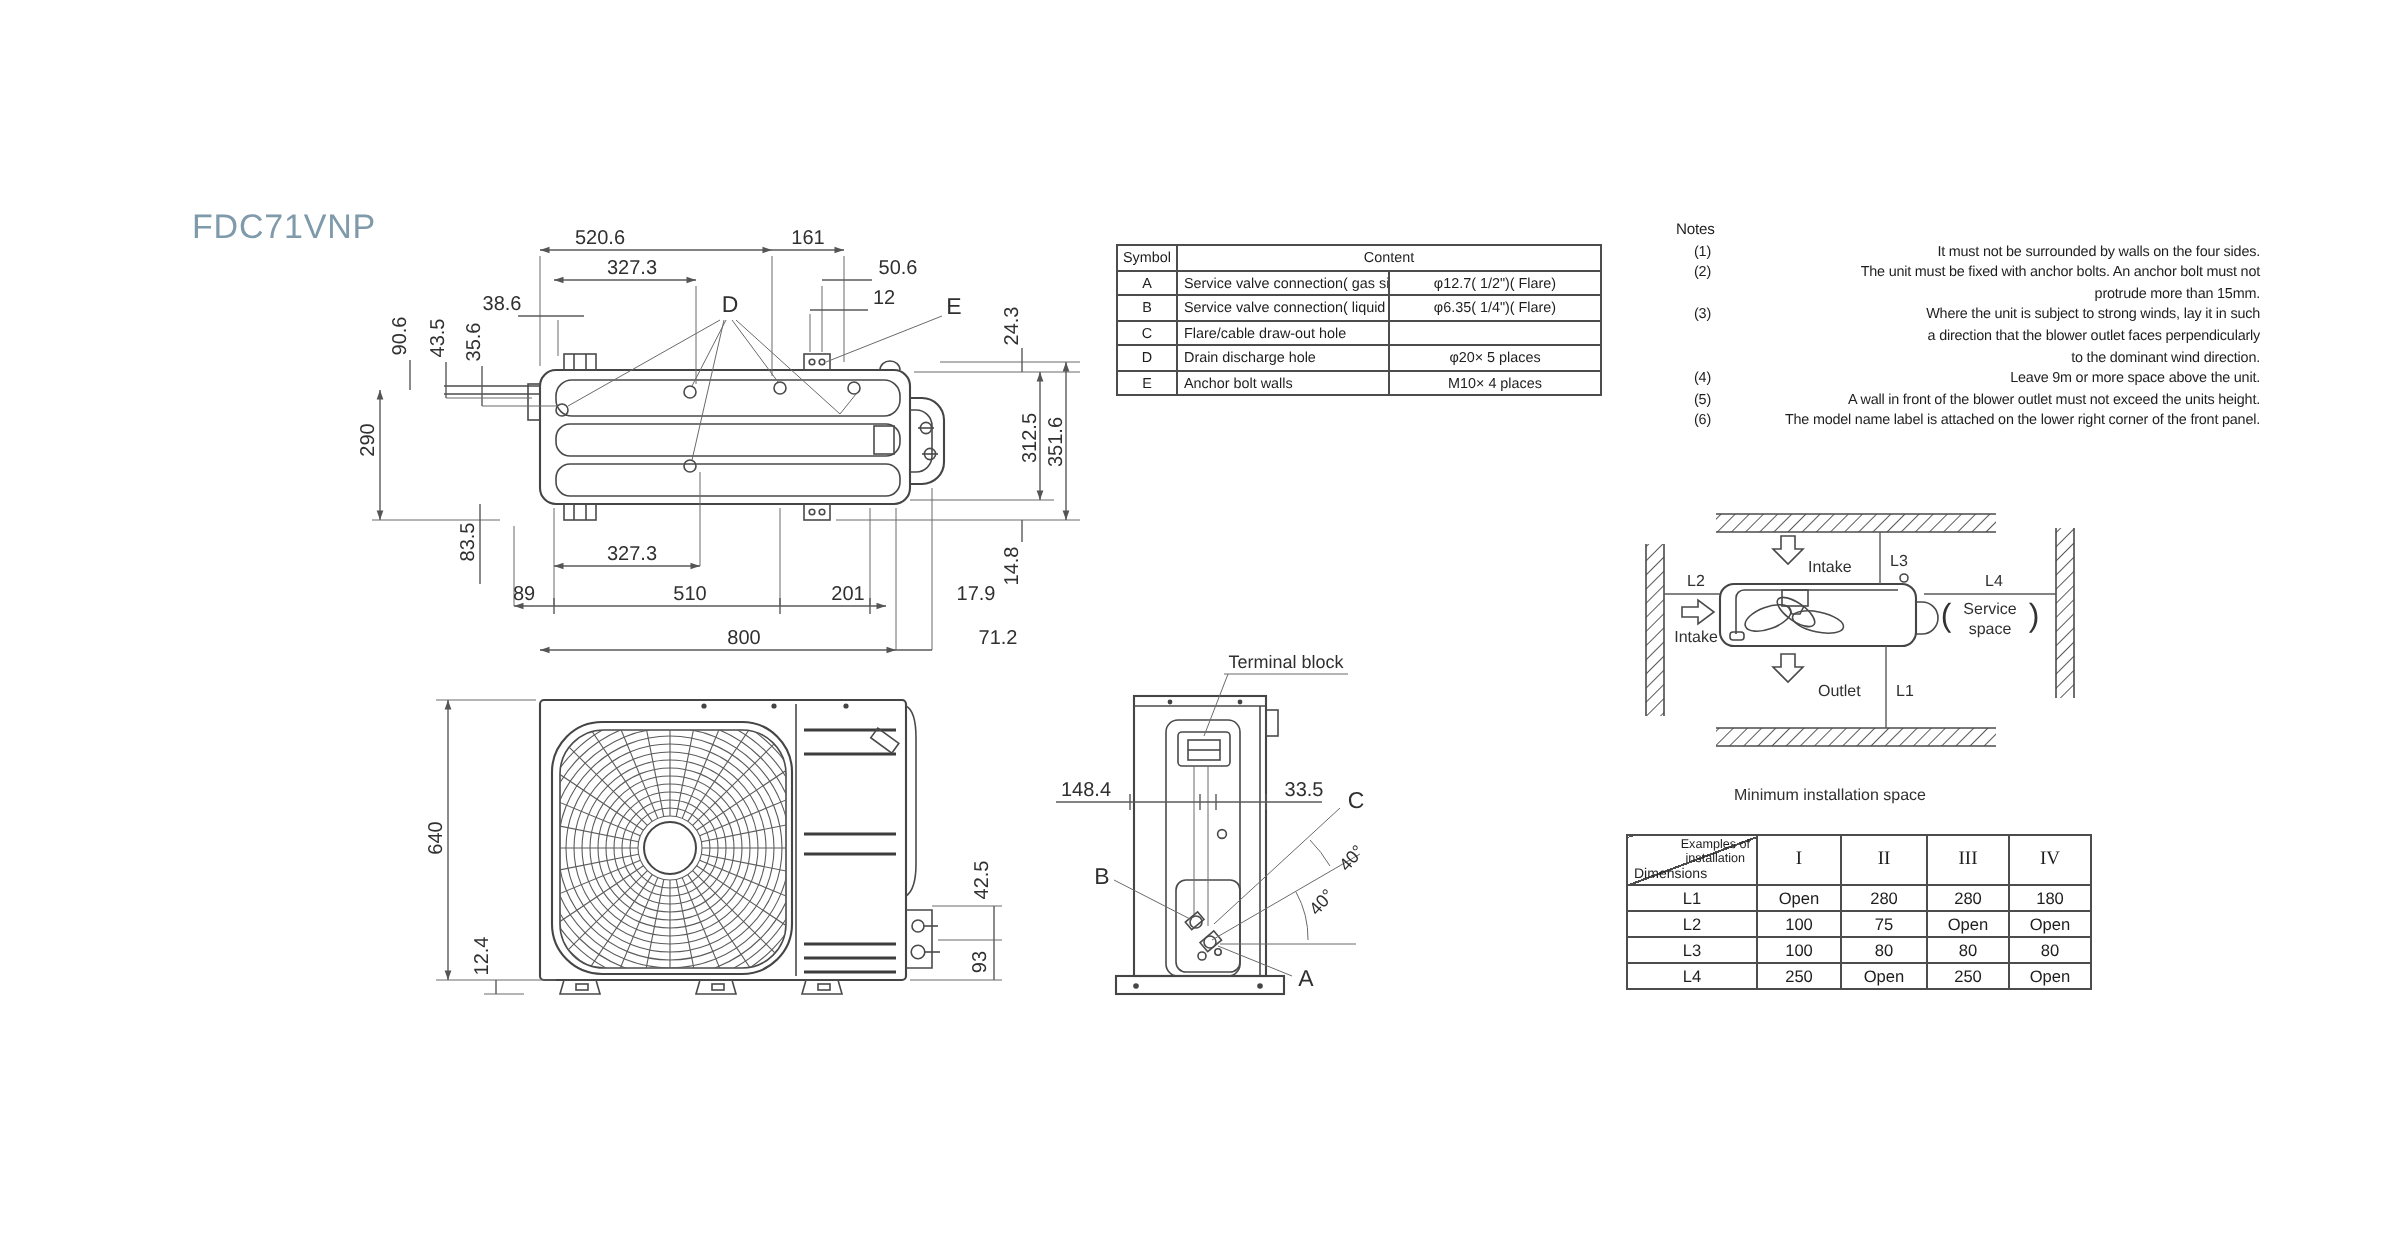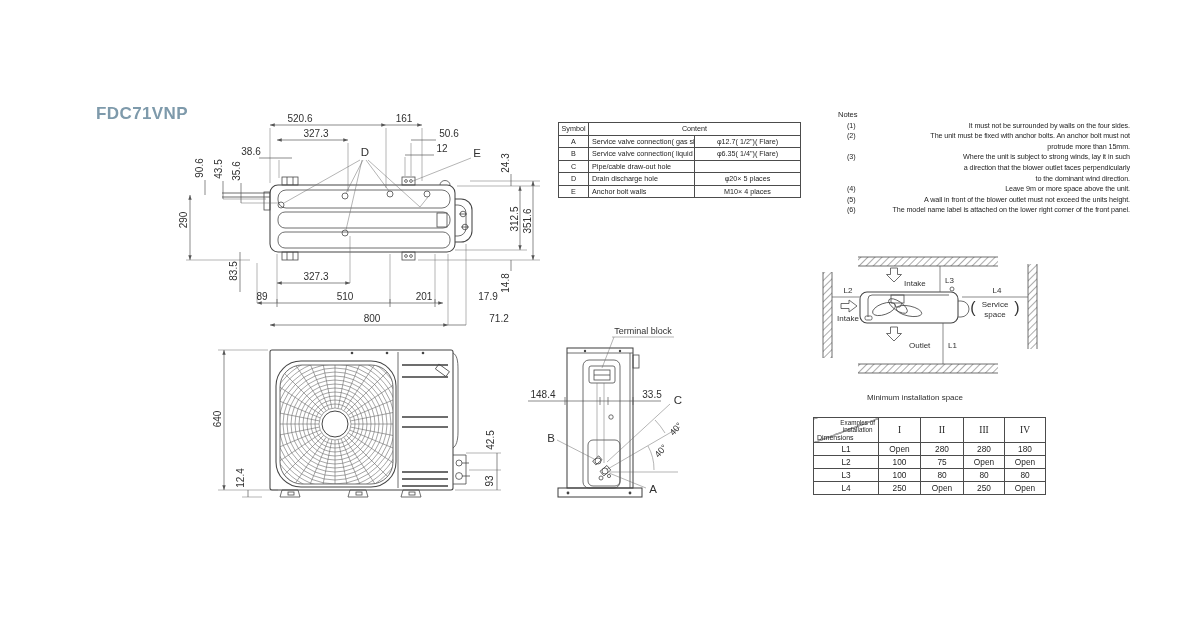--- a/index.html
+++ b/index.html
@@ -1,18 +1,18 @@
 <!DOCTYPE html>
 <html><head>
 <meta charset="utf-8">
 <style>
   html,body{margin:0;padding:0;background:#fff;}
   #sheet{position:relative;width:1200px;height:617px;background:#fff;overflow:hidden;
          font-family:"Liberation Sans", sans-serif;color:#222;}
-  #model-title{position:absolute;left:96px;top:104px;font-size:17px;font-weight:bold;
+  #model-title{position:absolute;left:96px;top:104px;font-size:17px;font-weight:normal;
                color:#7e9aab;letter-spacing:.4px;}
   svg text{font-family:"Liberation Sans", sans-serif;fill:#303030;}
   .ln{stroke:#454545;stroke-width:1.05;fill:none;}
   .ln2{stroke:#4a4a4a;stroke-width:.8;fill:none;}
   .thk{stroke:#3d3d3d;stroke-width:1.6;fill:none;}
   .dim{stroke:#5a5a5a;stroke-width:.7;fill:none;}
   .ext{stroke:#6a6a6a;stroke-width:.5;fill:none;}
   .dt{font-size:10px;}
   .dt9{font-size:9px;}
   .dt8{font-size:8px;}
@@ -447,21 +447,21 @@
       <td style="width:131px">Service valve connection( gas side)</td>
       <td class="c" style="width:85px">φ12.7( 1/2")( Flare)</td>
     </tr>
     <tr>
       <td class="c">B</td>
       <td>Service valve connection( liquid side)</td>
       <td class="c">φ6.35( 1/4")( Flare)</td>
     </tr>
     <tr>
       <td class="c">C</td>
-      <td>Pipe/cable draw-out hole</td>
+      <td>Flare/cable draw-out hole</td>
       <td class="c"></td>
     </tr>
     <tr>
       <td class="c">D</td>
       <td>Drain discharge hole</td>
       <td class="c">φ20× 5 places</td>
     </tr>
     <tr>
       <td class="c">E</td>
       <td>Anchor bolt walls</td>

